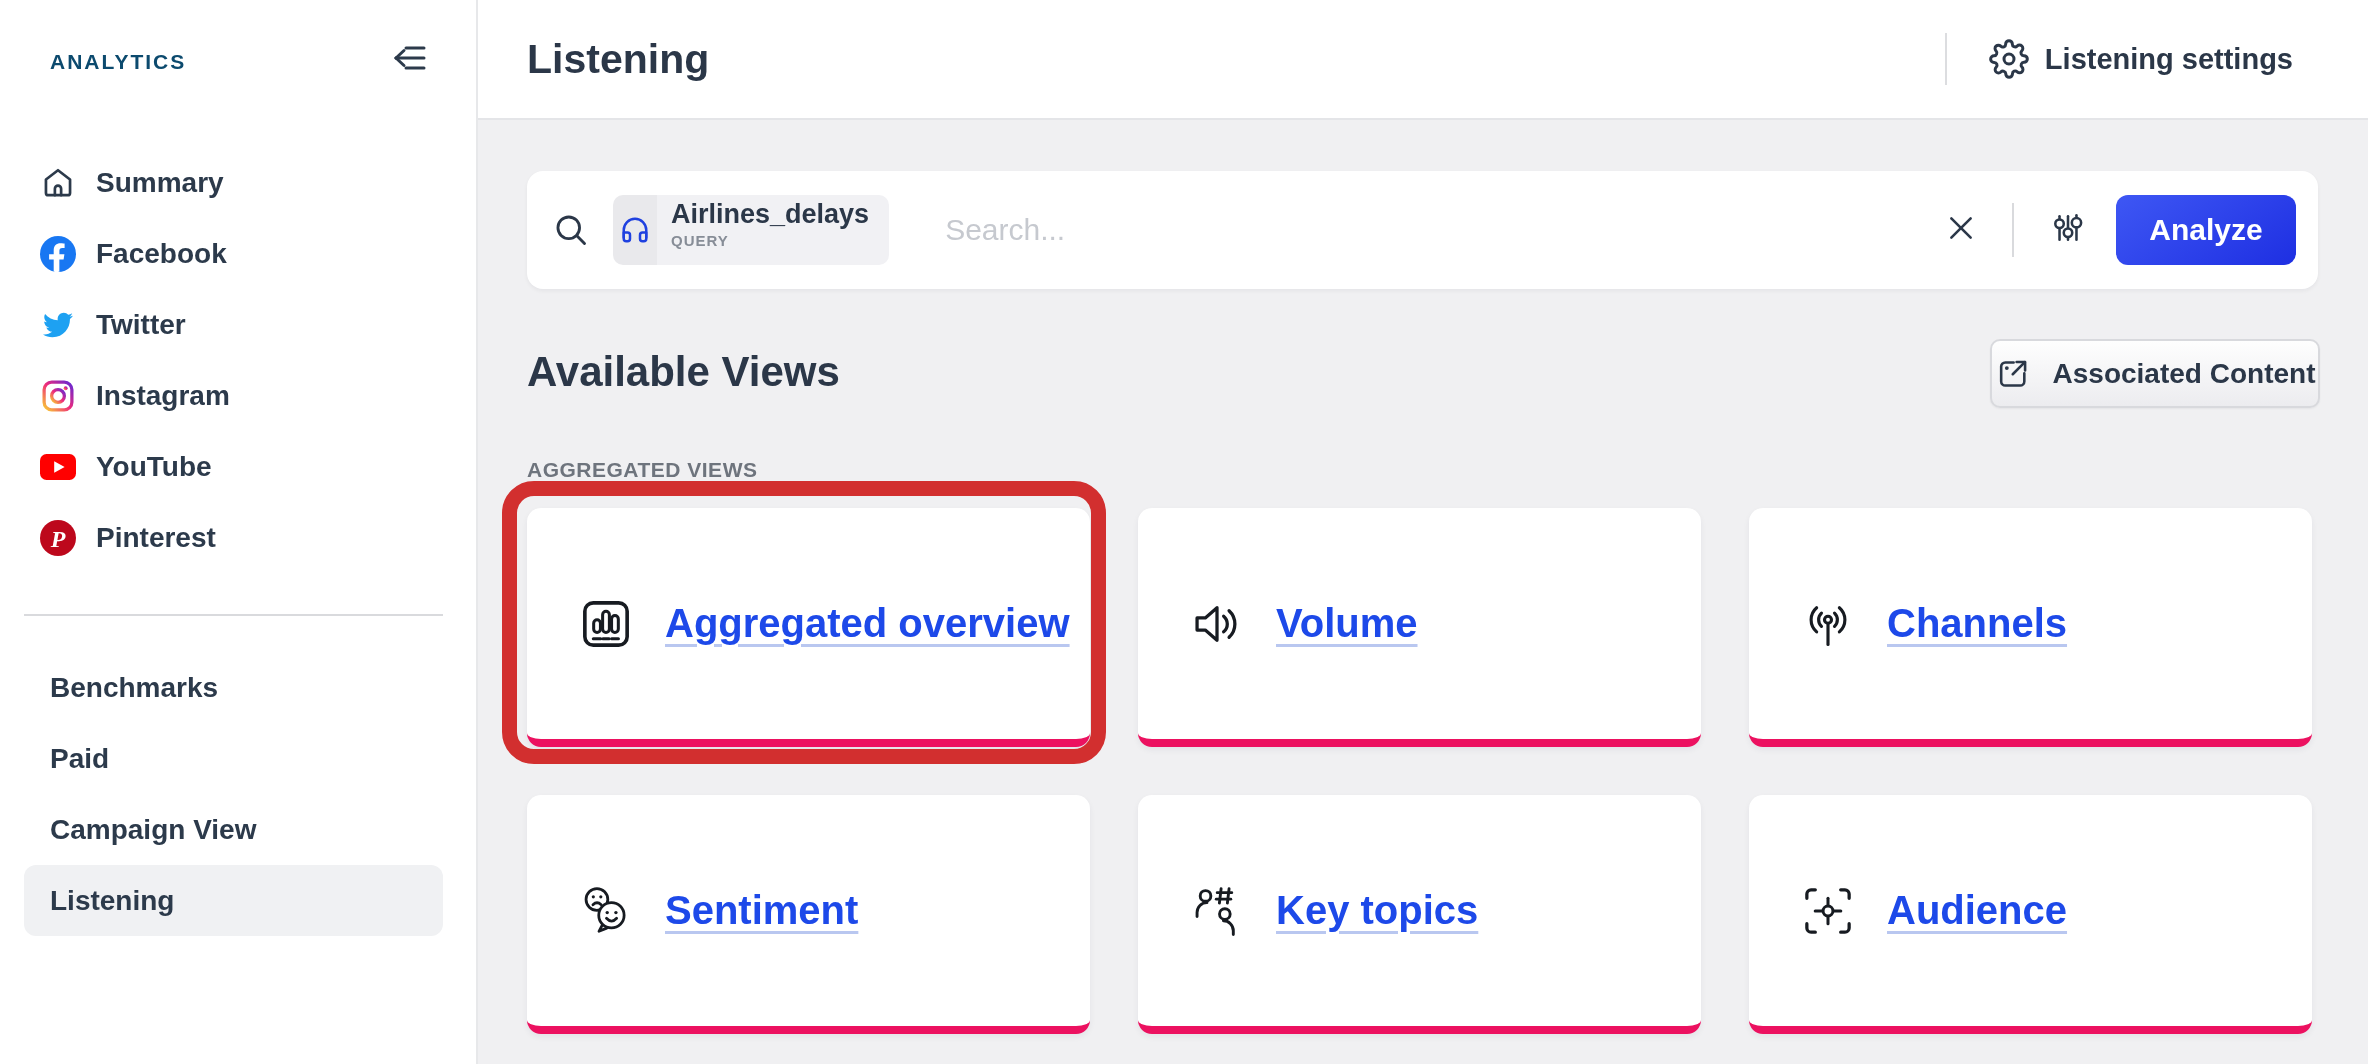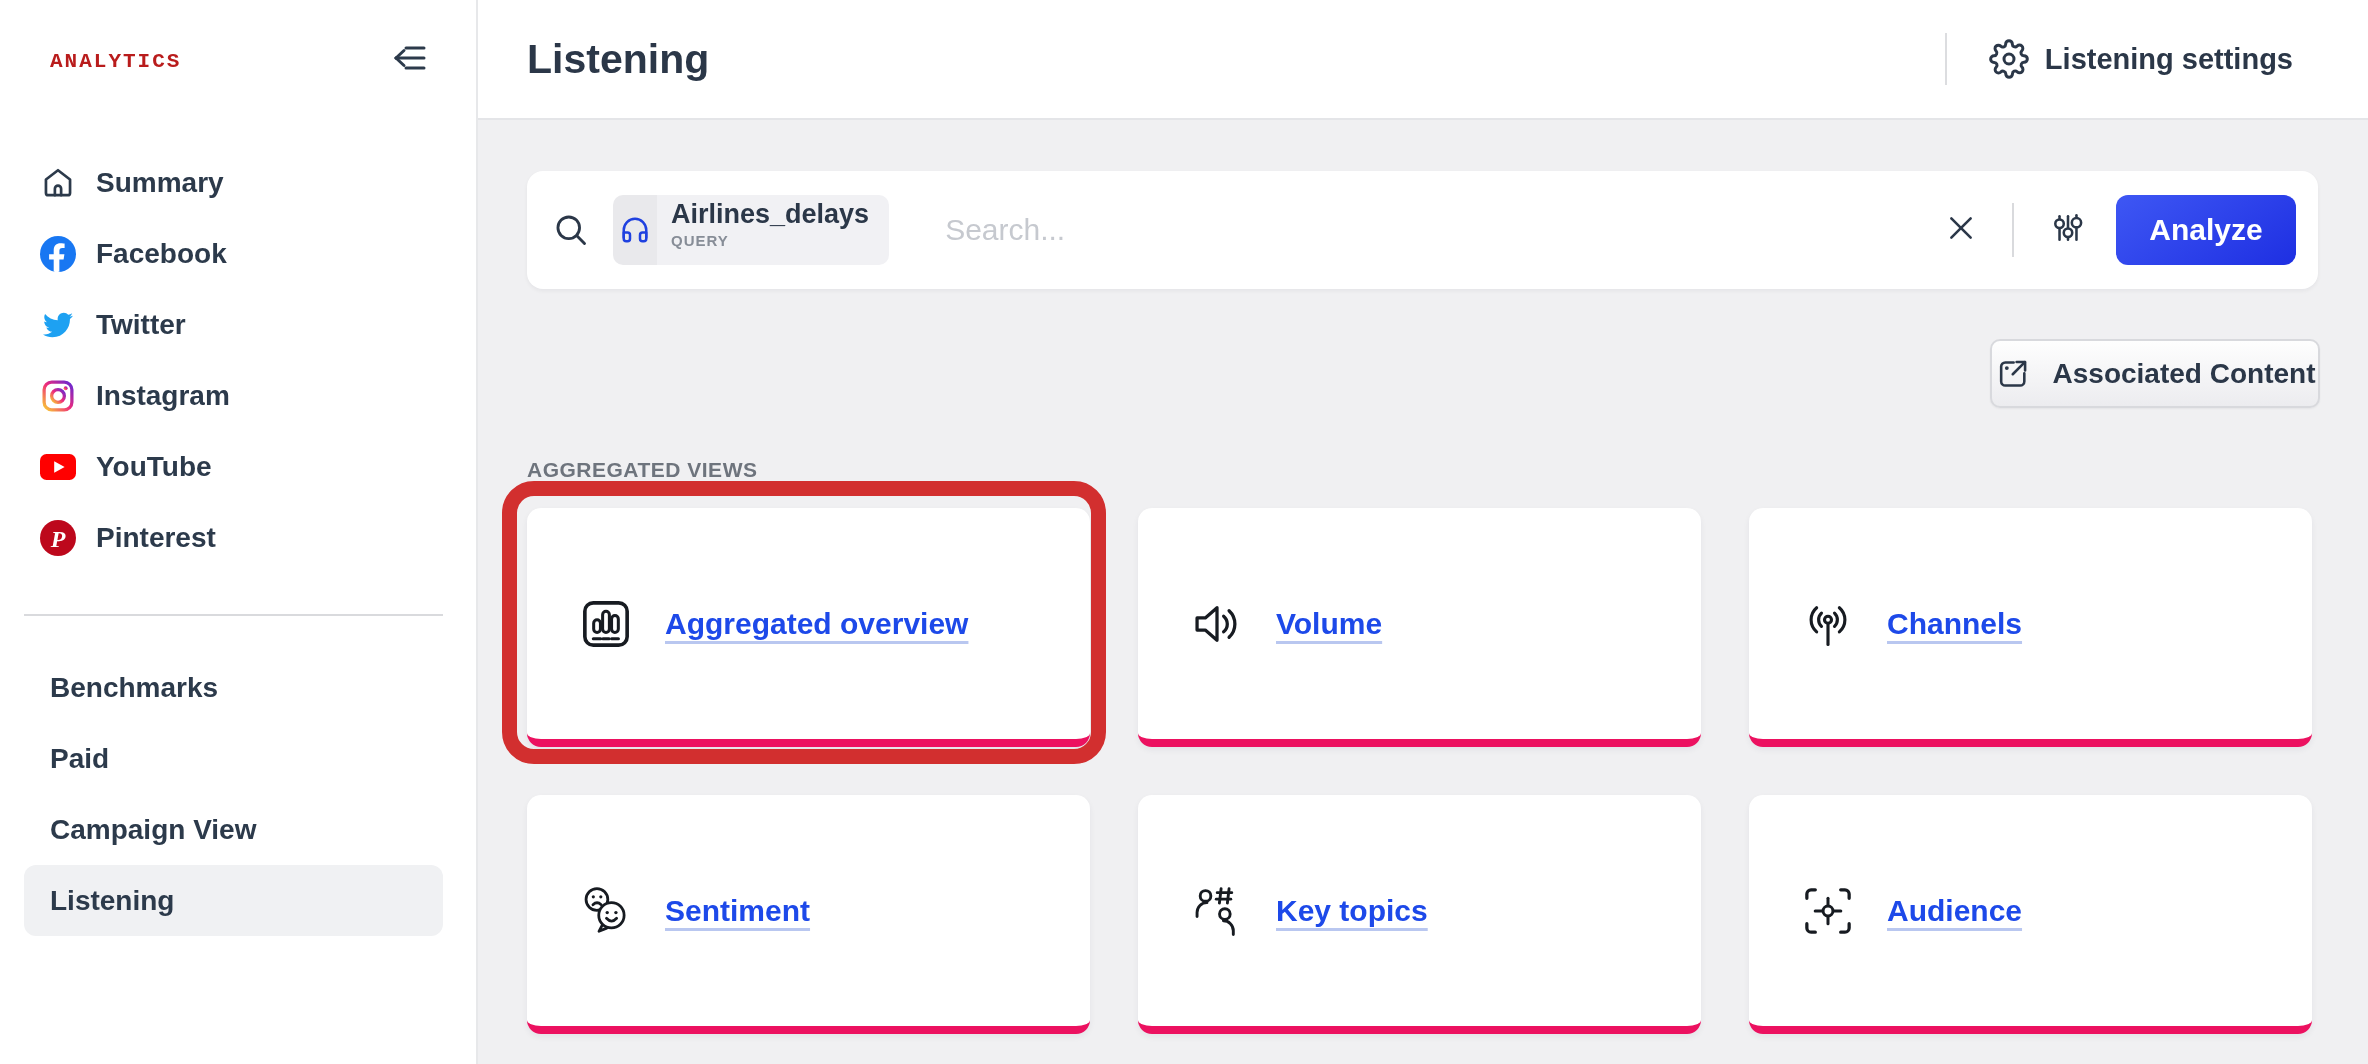--- a/index.html
+++ b/index.html
@@ -4,21 +4,21 @@
 <style>
   * { margin:0; padding:0; box-sizing:border-box; }
   html,body { width:2368px; height:1064px; }
   body { font-family:"Liberation Sans", sans-serif; color:#2c3a4b; }
   .app { position:relative; width:2368px; height:1064px; background:#f0f0f2; overflow:hidden; }
 
   
   .sidebar { position:absolute; left:0; top:0; width:478px; height:100%;
              background:#ffffff; border-right:2px solid #e7e8ea; z-index:10; }
   .brand-label { position:absolute; left:50px; top:50px; font-size:21px; font-weight:bold;
-                 letter-spacing:2px; color:#b91c1c;font-family:Liberation Mono, monospace; }
+                 letter-spacing:2px; color:#0c4a6e; }
   .collapse-btn { position:absolute; right:44px; top:38px; width:44px; height:44px;
                   display:flex; align-items:center; justify-content:center; cursor:pointer; }
   .nav-primary { position:absolute; left:0; right:0; top:147px; }
   .nav-item { height:71px; display:flex; align-items:center; padding-left:40px; cursor:pointer; }
   .icon-slot { width:36px; height:36px; display:flex; align-items:center; justify-content:center;
                margin-right:20px; flex:0 0 36px; }
   .nav-label { font-size:28px; font-weight:bold; color:#2c3a4b; }
   .side-divider { position:absolute; top:614px; left:24px; width:419px; border-top:2px solid #d9dadd; }
   .nav-secondary { position:absolute; left:0; right:0; top:652px; }
   .nav-item2 { height:71px; display:flex; align-items:center; margin:0 11px 0 24px; width:419px;
@@ -66,21 +66,21 @@
   .assoc-label { font-size:28px; font-weight:bold; color:#2b3748; }
   .group-label { position:absolute; left:49px; top:338px; font-size:21px; font-weight:bold;
                  letter-spacing:.5px; color:#6e747d;text-align:center; }
 
   .cards-grid { position:absolute; left:49px; top:388px; display:grid;
                 grid-template-columns:repeat(3,563px); grid-auto-rows:239px; column-gap:48px; row-gap:48px; }
   .view-card { background:#ffffff; border-radius:14px; border-bottom:8px solid #ec1160;
                box-shadow:0 3px 6px rgba(30,30,60,.06); display:flex; align-items:center;
                padding-left:50px; gap:30px; cursor:pointer; position:relative; z-index:1; }
   .card-icon { width:58px; height:58px; flex:0 0 58px; display:flex; align-items:center; justify-content:center; }
-  .card-link { font-size:30px; font-weight:bold; color:#1d49e9; text-decoration:underline;
+  .card-link { font-size:40px; font-weight:bold; color:#1d49e9; text-decoration:underline;
                text-decoration-color:#b9c7f0; text-decoration-thickness:3px; text-underline-offset:7px; }
 
   .annotation-ring { position:absolute; left:24px; top:361px; width:604px; height:283px;
                      border:15px solid #d22f2f; border-radius:32px; z-index:5; pointer-events:none; }
 </style>
 </head>
 <body>
 
 <div class="app">
 
@@ -235,20 +235,21 @@
             <line x1="25" y1="5" x2="25" y2="28"></line>
             <circle cx="9" cy="13" r="4" fill="#ffffff"></circle>
             <circle cx="17" cy="21.5" r="4" fill="#ffffff"></circle>
             <circle cx="25" cy="12" r="4.4" fill="#ffffff"></circle>
           </svg>
         </span>
       </div>
       <button class="analyze-btn">Analyze</button>
     </div>
 
+    <div class="views-heading">Available Views</div>
 
     <div class="assoc-btn">
       <span style="display:flex;">
         <svg width="36" height="36" viewBox="0 0 28 28" fill="none" stroke="#2b3748" stroke-width="2" stroke-linecap="round" stroke-linejoin="round">
           <path d="M14.5 5 H8 a3.2 3.2 0 0 0 -3.2 3.2 v11.6 A3.2 3.2 0 0 0 8 23 h11.6 a3.2 3.2 0 0 0 3.2 -3.2 V13.5"></path>
           <line x1="13.8" y1="14.2" x2="23.2" y2="4.8"></line>
           <polyline points="16.8 4.6 23.4 4.6 23.4 11.2"></polyline>
           <circle cx="9.2" cy="9.4" r="1.5" fill="#2b3748" stroke="none"></circle>
         </svg>
       </span>

